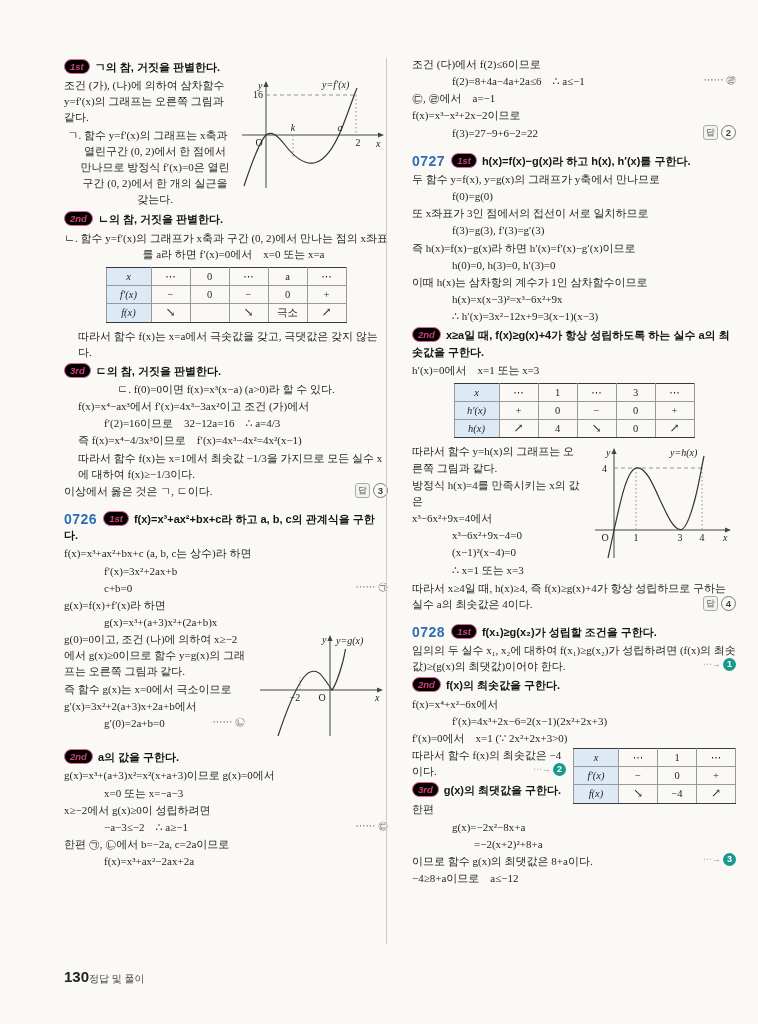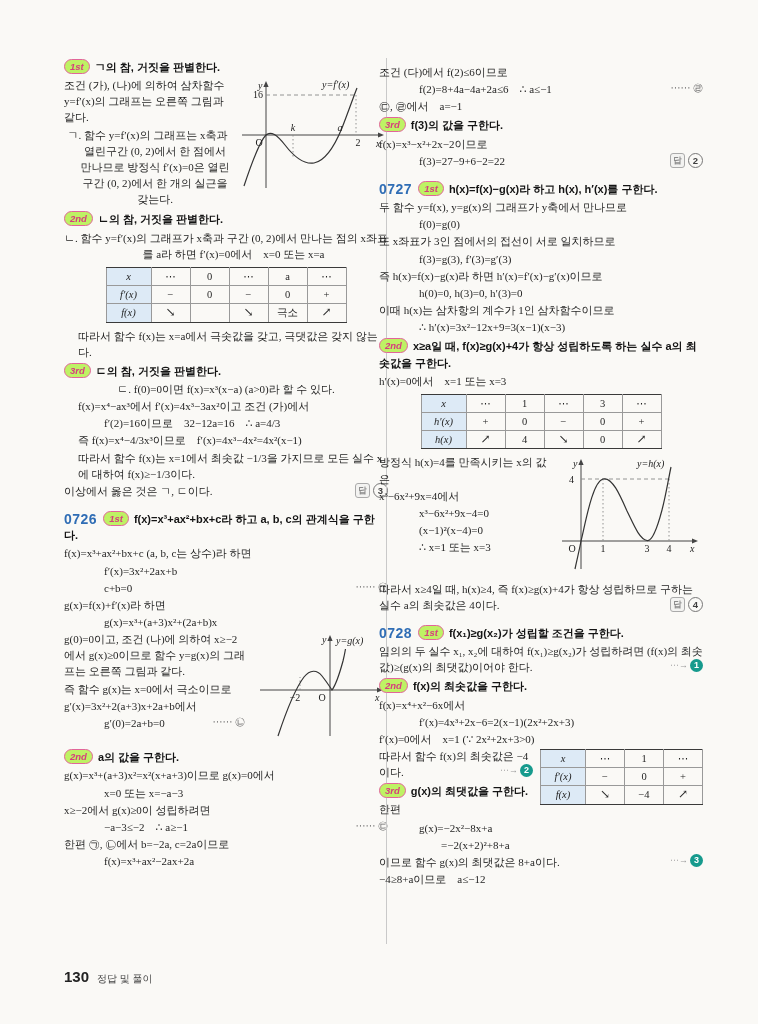--- a/index.html
+++ b/index.html
@@ -1,31 +1,31 @@
 <!DOCTYPE html>
 <html><head>
 <meta charset="utf-8">
 <style>
   html,body{margin:0;padding:0;background:#e8e8e8;}
   .page{position:relative;width:758px;height:1024px;background:#faf9f6;overflow:hidden;
         font-family:"Liberation Serif","DejaVu Serif",serif;color:#1f1f1f;}
   .col{position:absolute;top:56px;width:324px;font-size:11px;line-height:1.47;}
   #col-left{left:64px;}
-  #col-right{left:379px;margin-top:8px;}
+  #col-right{left:412px;}
   .divider{position:absolute;left:386px;top:58px;height:886px;width:0;border-left:1px solid #c9c9c9;}
   .para{margin:0 0 1px 0;}
   .ind1{padding-left:14px;}
   .li{padding-left:15px;text-indent:-15px;text-align:center;}
   .eq{padding-left:40px;margin:0 0 1px 0;}
   .eq.ind3{padding-left:62px;}
   .stepline{margin:3px 0 2px 0;font-family:"Liberation Sans","DejaVu Sans",sans-serif;}
   .steptitle{font-weight:bold;font-size:11px;color:#141414;margin-left:5px;}
   .badge{display:inline-block;border:1px solid #e2659a;color:#d63d7d;border-radius:9px;
          font:italic bold 9.5px/13px "Liberation Sans","DejaVu Sans",sans-serif;
-         padding:0 5px;background:#bef264;vertical-align:1px;}
+         padding:0 5px;background:#000000;vertical-align:1px;}
   .probline{margin-top:12px;}
   .probnum{color:#2f6db5;font:bold 14px "Liberation Sans","DejaVu Sans",sans-serif;
            margin-right:6px;letter-spacing:.5px;vertical-align:-1px;}
   .tag{float:right;color:#666;font-size:10px;}
   .answrap{float:right;display:inline-flex;align-items:center;gap:3px;margin-left:6px;}
   .ansbox{display:inline-block;width:13px;height:13px;border:1px solid #aaa;border-radius:3px;
           color:#8a8a8a;font:bold 8.5px/13px "Liberation Sans","DejaVu Sans",sans-serif;
           text-align:center;background:#f3f3f1;}
   .anscirc{display:inline-block;width:13px;height:13px;border:1px solid #777;border-radius:50%;
            color:#3f3f3f;font:bold 9.5px/13px "Liberation Sans","DejaVu Sans",sans-serif;text-align:center;}
@@ -37,21 +37,21 @@
   table.vtable{border-collapse:collapse;font-size:10.5px;background:#faf9f6;}
   .vtable td{border:1px solid #999;min-width:32px;height:17px;text-align:center;padding:0 3px;}
   .vtable tr:first-child td{border-top:1.4px solid #3a3a3a;}
   .vtable tr:last-child td{border-bottom:1.4px solid #3a3a3a;text-align:center;}
   .vtable td.hd{background:#ddeaf6;font-style:italic;min-width:38px;}
   .vtable td.arr{font-size:12px;color:#2b2b2b;}
   .figp{margin:0 0 1px 0;}
   .figfloat{float:right;margin:1px 0 2px 7px;}
   svg text{font-family:"Liberation Serif","DejaVu Serif",serif;font-size:10px;fill:#222;}
   svg text.mi{font-style:italic;}
-  .footer{position:absolute;left:64px;top:968px;display:flex;align-items:baseline;gap:8px;
+  .footer{position:absolute;left:64px;top:968px;display:flex;align-items:baseline;gap:0;
           font-family:"Liberation Sans","DejaVu Sans",sans-serif;}
   .footnum{font-size:15px;font-weight:bold;color:#222;}
   .footlabel{font-size:10px;color:#444;}
 </style>
 </head>
 <body>
 
 <div class="page">
   <div class="col" id="col-left">
       <div class="stepline"><span class="badge">1st</span><span class="steptitle">ㄱ의 참, 거짓을 판별한다.</span></div>
@@ -157,34 +157,34 @@
       <div class="para"><span>x≥−2에서 g(x)≥0이 성립하려면</span></div>
       <div class="eq"><span>−a−3≤−2 ∴ a≥−1</span><span class="tag">⋯⋯ ㉢</span></div>
       <div class="para"><span>한편 ㉠, ㉡에서 b=−2a, c=2a이므로</span></div>
       <div class="eq"><span>f(x)=x³+ax²−2ax+2a</span></div>
     </div>
   <div class="divider"></div>
   <div class="col" id="col-right">
       <div class="para"><span>조건 (다)에서 f(2)≤6이므로</span></div>
       <div class="eq"><span>f(2)=8+4a−4a+2a≤6 ∴ a≤−1</span><span class="tag">⋯⋯ ㉣</span></div>
       <div class="para"><span>㉢, ㉣에서 a=−1</span></div>
-      <div class="stepline"><span class="badge">3rd</span><span class="steptitle">f(3)의 값을 구한다.</span></div>
       <div class="para"><span>f(x)=x³−x²+2x−2이므로</span></div>
       <div class="eq"><span>f(3)=27−9+6−2=22</span><span class="answrap">
           <span class="ansbox">답</span>
           <span class="anscirc">2</span>
         </span></div>
       <div class="stepline probline"><span class="probnum">0727</span><span class="badge">1st</span><span class="steptitle">h(x)=f(x)−g(x)라 하고 h(x), h′(x)를 구한다.</span></div>
       <div class="para"><span>두 함수 y=f(x), y=g(x)의 그래프가 y축에서 만나므로</span></div>
       <div class="eq"><span>f(0)=g(0)</span></div>
       <div class="para"><span>또 x좌표가 3인 점에서의 접선이 서로 일치하므로</span></div>
       <div class="eq"><span>f(3)=g(3), f′(3)=g′(3)</span></div>
       <div class="para"><span>즉 h(x)=f(x)−g(x)라 하면 h′(x)=f′(x)−g′(x)이므로</span></div>
       <div class="eq"><span>h(0)=0, h(3)=0, h′(3)=0</span></div>
       <div class="para"><span>이때 h(x)는 삼차항의 계수가 1인 삼차함수이므로</span></div>
+      <div class="eq"><span>h(x)=x(x−3)²=x³−6x²+9x</span></div>
       <div class="eq"><span>∴ h′(x)=3x²−12x+9=3(x−1)(x−3)</span></div>
       <div class="stepline"><span class="badge">2nd</span><span class="steptitle">x≥a일 때, f(x)≥g(x)+4가 항상 성립하도록 하는 실수 a의 최솟값을 구한다.</span></div>
       <div class="para"><span>h′(x)=0에서 x=1 또는 x=3</span></div>
       <div class="tablewrap">
         <table class="vtable">
           <tbody>
             <tr>
               <td class="hd">x</td>
               <td>⋯</td>
               <td>1</td>
@@ -225,20 +225,21 @@
         <text x="19" y="28" text-anchor="end">4</text>
         <text class="mi" x="18" y="12">y</text>
         <text x="17" y="97" text-anchor="middle">O</text>
         <text x="48" y="97" text-anchor="middle">1</text>
         <text x="92" y="97" text-anchor="middle">3</text>
         <text x="114" y="97" text-anchor="middle">4</text>
         <text class="mi" x="135" y="97">x</text>
         <text class="mi" x="82" y="12">y=h(x)</text>
       </svg>
     </div>
+        <div class="para"><span>따라서 함수 y=h(x)의 그래프는 오른쪽 그림과 같다.</span></div>
         <div class="para"><span>방정식 h(x)=4를 만족시키는 x의 값은</span></div>
         <div class="para"><span>x³−6x²+9x=4에서</span></div>
         <div class="eq"><span>x³−6x²+9x−4=0</span></div>
         <div class="eq"><span>(x−1)²(x−4)=0</span></div>
         <div class="eq"><span>∴ x=1 또는 x=3</span></div>
         <div style="clear: both;"></div>
       </div>
       <div class="para"><span>따라서 x≥4일 때, h(x)≥4, 즉 f(x)≥g(x)+4가 항상 성립하므로 구하는 실수 a의 최솟값은 4이다.</span><span class="answrap">
           <span class="ansbox">답</span>
           <span class="anscirc">4</span>

